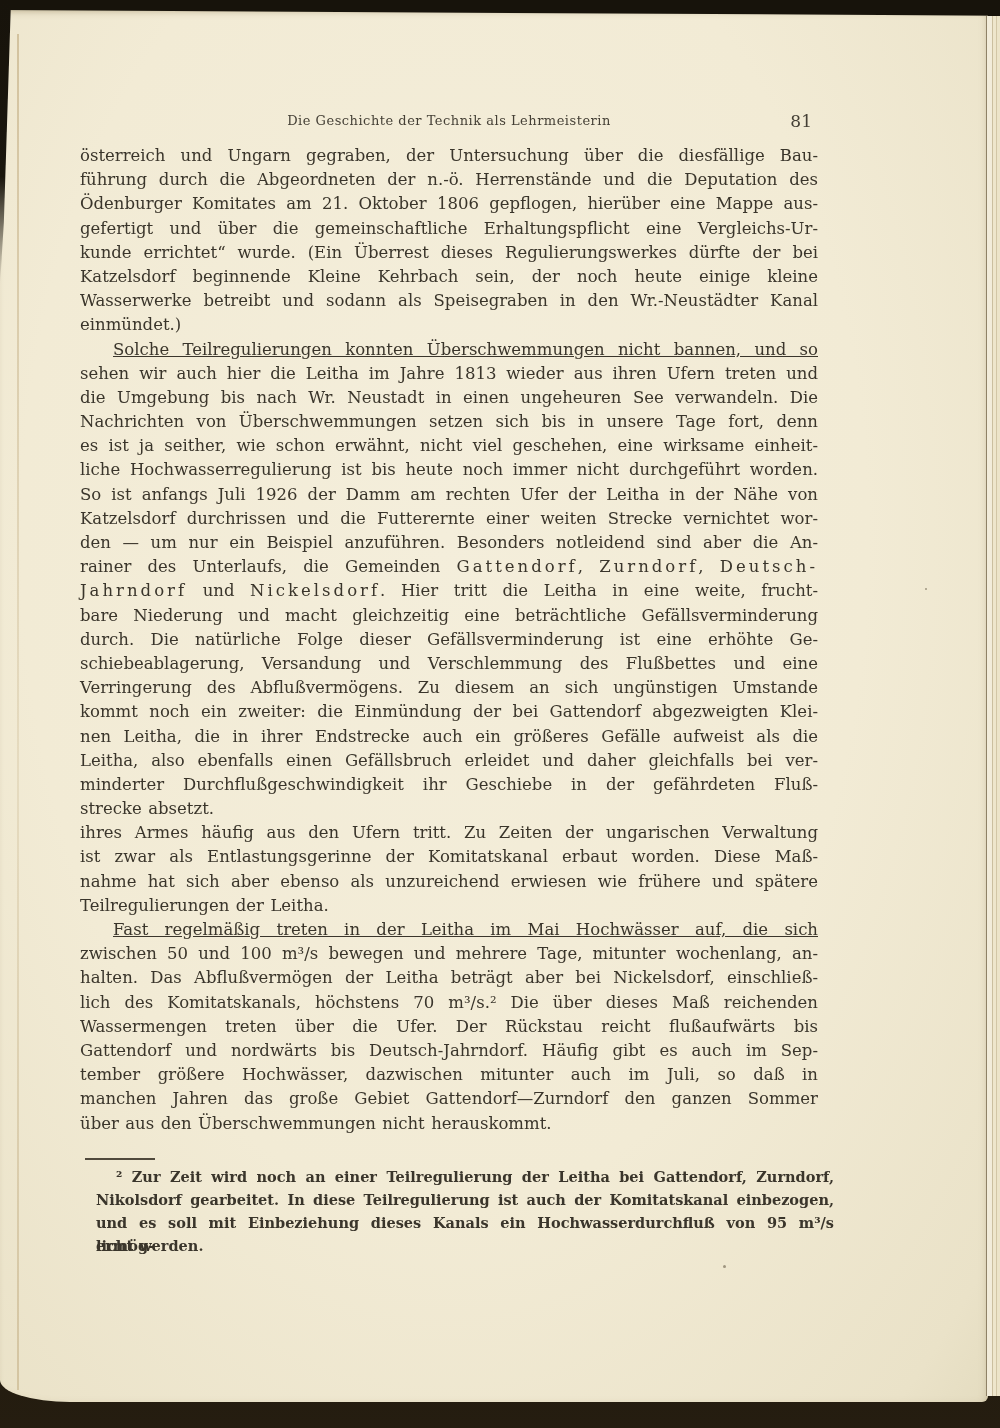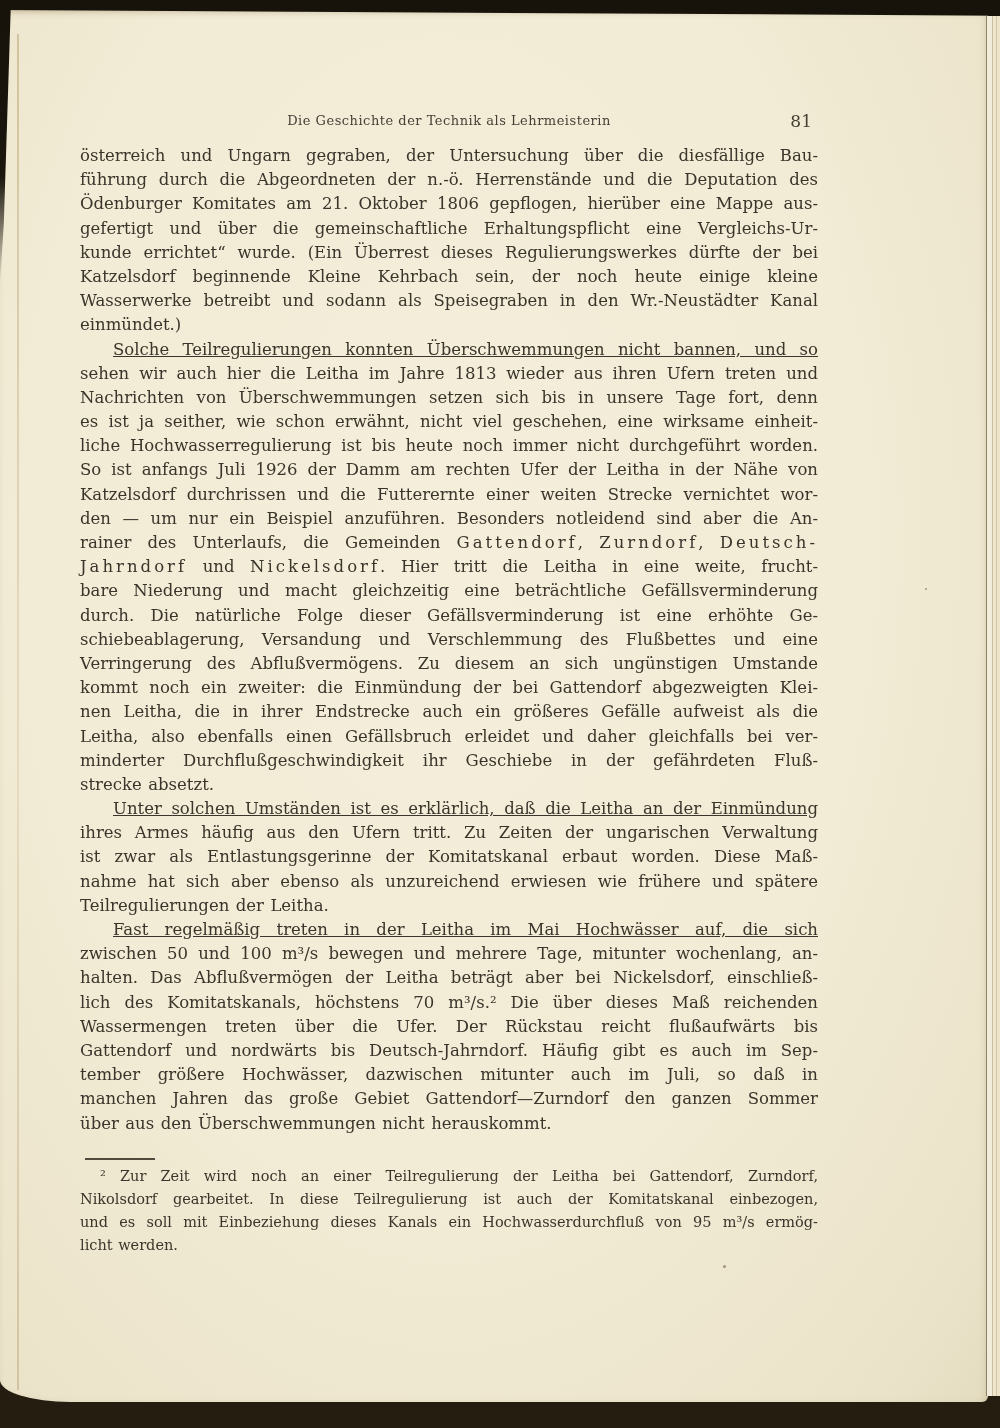--- a/index.html
+++ b/index.html
@@ -56,21 +56,21 @@
   .line {
     height:24.2px; line-height:24.2px; font-size:16.5px;
     text-align:justify; text-align-last:justify;
     word-spacing:1.2px;
   }
   .line.indent   { text-indent:33px;text-decoration:underline; }
   .line.para-end { text-align-last:left; }
   .sp { letter-spacing:3px; }
 
   .footnote-rule { position:absolute; left:5px; top:1148px; width:70px; height:1.5px; background:#50493c; }
-  .footnote { position:absolute; left:0; top:1155px; width:100%; }
+  .footnote { position:absolute; left:16px; top:1155px; width:100%;font-weight:bold; }
   .fline {
     height:23px; line-height:23px; font-size:14.5px;
     text-align:justify; text-align-last:justify; word-spacing:1px;
   }
   .fline.indent   { text-indent:20px; }
   .fline.para-end { text-align-last:left; }
 </style>
 </head>
 <body>
 
@@ -92,38 +92,38 @@
         <div class="line">österreich und Ungarn gegraben, der Untersuchung über die diesfällige Bau-</div>
         <div class="line">führung durch die Abgeordneten der n.-ö. Herrenstände und die Deputation des</div>
         <div class="line">Ödenburger Komitates am 21. Oktober 1806 gepflogen, hierüber eine Mappe aus-</div>
         <div class="line">gefertigt und über die gemeinschaftliche Erhaltungspflicht eine Vergleichs-Ur-</div>
         <div class="line">kunde errichtet“ wurde. (Ein Überrest dieses Regulierungswerkes dürfte der bei</div>
         <div class="line">Katzelsdorf beginnende Kleine Kehrbach sein, der noch heute einige kleine</div>
         <div class="line">Wasserwerke betreibt und sodann als Speisegraben in den Wr.-Neustädter Kanal</div>
         <div class="line para-end">einmündet.)</div>
         <div class="line indent">Solche Teilregulierungen konnten Überschwemmungen nicht bannen, und so</div>
         <div class="line">sehen wir auch hier die Leitha im Jahre 1813 wieder aus ihren Ufern treten und</div>
+        <div class="line">die Umgebung bis nach Wr. Neustadt in einen ungeheuren See verwandeln. Die</div>
         <div class="line">Nachrichten von Überschwemmungen setzen sich bis in unsere Tage fort, denn</div>
         <div class="line">es ist ja seither, wie schon erwähnt, nicht viel geschehen, eine wirksame einheit-</div>
         <div class="line">liche Hochwasserregulierung ist bis heute noch immer nicht durchgeführt worden.</div>
         <div class="line">So ist anfangs Juli 1926 der Damm am rechten Ufer der Leitha in der Nähe von</div>
         <div class="line">Katzelsdorf durchrissen und die Futterernte einer weiten Strecke vernichtet wor-</div>
         <div class="line">den — um nur ein Beispiel anzuführen. Besonders notleidend sind aber die An-</div>
         <div class="line">rainer des Unterlaufs, die Gemeinden <span class="sp">Gattendorf</span>, <span class="sp">Zurndorf</span>, <span class="sp">Deutsch-</span></div>
         <div class="line"><span class="sp">Jahrndorf</span> und <span class="sp">Nickelsdorf</span>. Hier tritt die Leitha in eine weite, frucht-</div>
         <div class="line">bare Niederung und macht gleichzeitig eine beträchtliche Gefällsverminderung</div>
         <div class="line">durch. Die natürliche Folge dieser Gefällsverminderung ist eine erhöhte Ge-</div>
         <div class="line">schiebeablagerung, Versandung und Verschlemmung des Flußbettes und eine</div>
         <div class="line">Verringerung des Abflußvermögens. Zu diesem an sich ungünstigen Umstande</div>
         <div class="line">kommt noch ein zweiter: die Einmündung der bei Gattendorf abgezweigten Klei-</div>
         <div class="line">nen Leitha, die in ihrer Endstrecke auch ein größeres Gefälle aufweist als die</div>
         <div class="line">Leitha, also ebenfalls einen Gefällsbruch erleidet und daher gleichfalls bei ver-</div>
         <div class="line">minderter Durchflußgeschwindigkeit ihr Geschiebe in der gefährdeten Fluß-</div>
         <div class="line para-end">strecke absetzt.</div>
-        <div class="line indent">Unter solchen Umständen ist es erklärlich, daß die Leitha an der Einmündung</div>
         <div class="line">ihres Armes häufig aus den Ufern tritt. Zu Zeiten der ungarischen Verwaltung</div>
         <div class="line">ist zwar als Entlastungsgerinne der Komitatskanal erbaut worden. Diese Maß-</div>
         <div class="line">nahme hat sich aber ebenso als unzureichend erwiesen wie frühere und spätere</div>
         <div class="line para-end">Teilregulierungen der Leitha.</div>
         <div class="line indent">Fast regelmäßig treten in der Leitha im Mai Hochwässer auf, die sich</div>
         <div class="line">zwischen 50 und 100 m³/s bewegen und mehrere Tage, mitunter wochenlang, an-</div>
         <div class="line">halten. Das Abflußvermögen der Leitha beträgt aber bei Nickelsdorf, einschließ-</div>
         <div class="line">lich des Komitatskanals, höchstens 70 m³/s.² Die über dieses Maß reichenden</div>
         <div class="line">Wassermengen treten über die Ufer. Der Rückstau reicht flußaufwärts bis</div>
         <div class="line">Gattendorf und nordwärts bis Deutsch-Jahrndorf. Häufig gibt es auch im Sep-</div>

